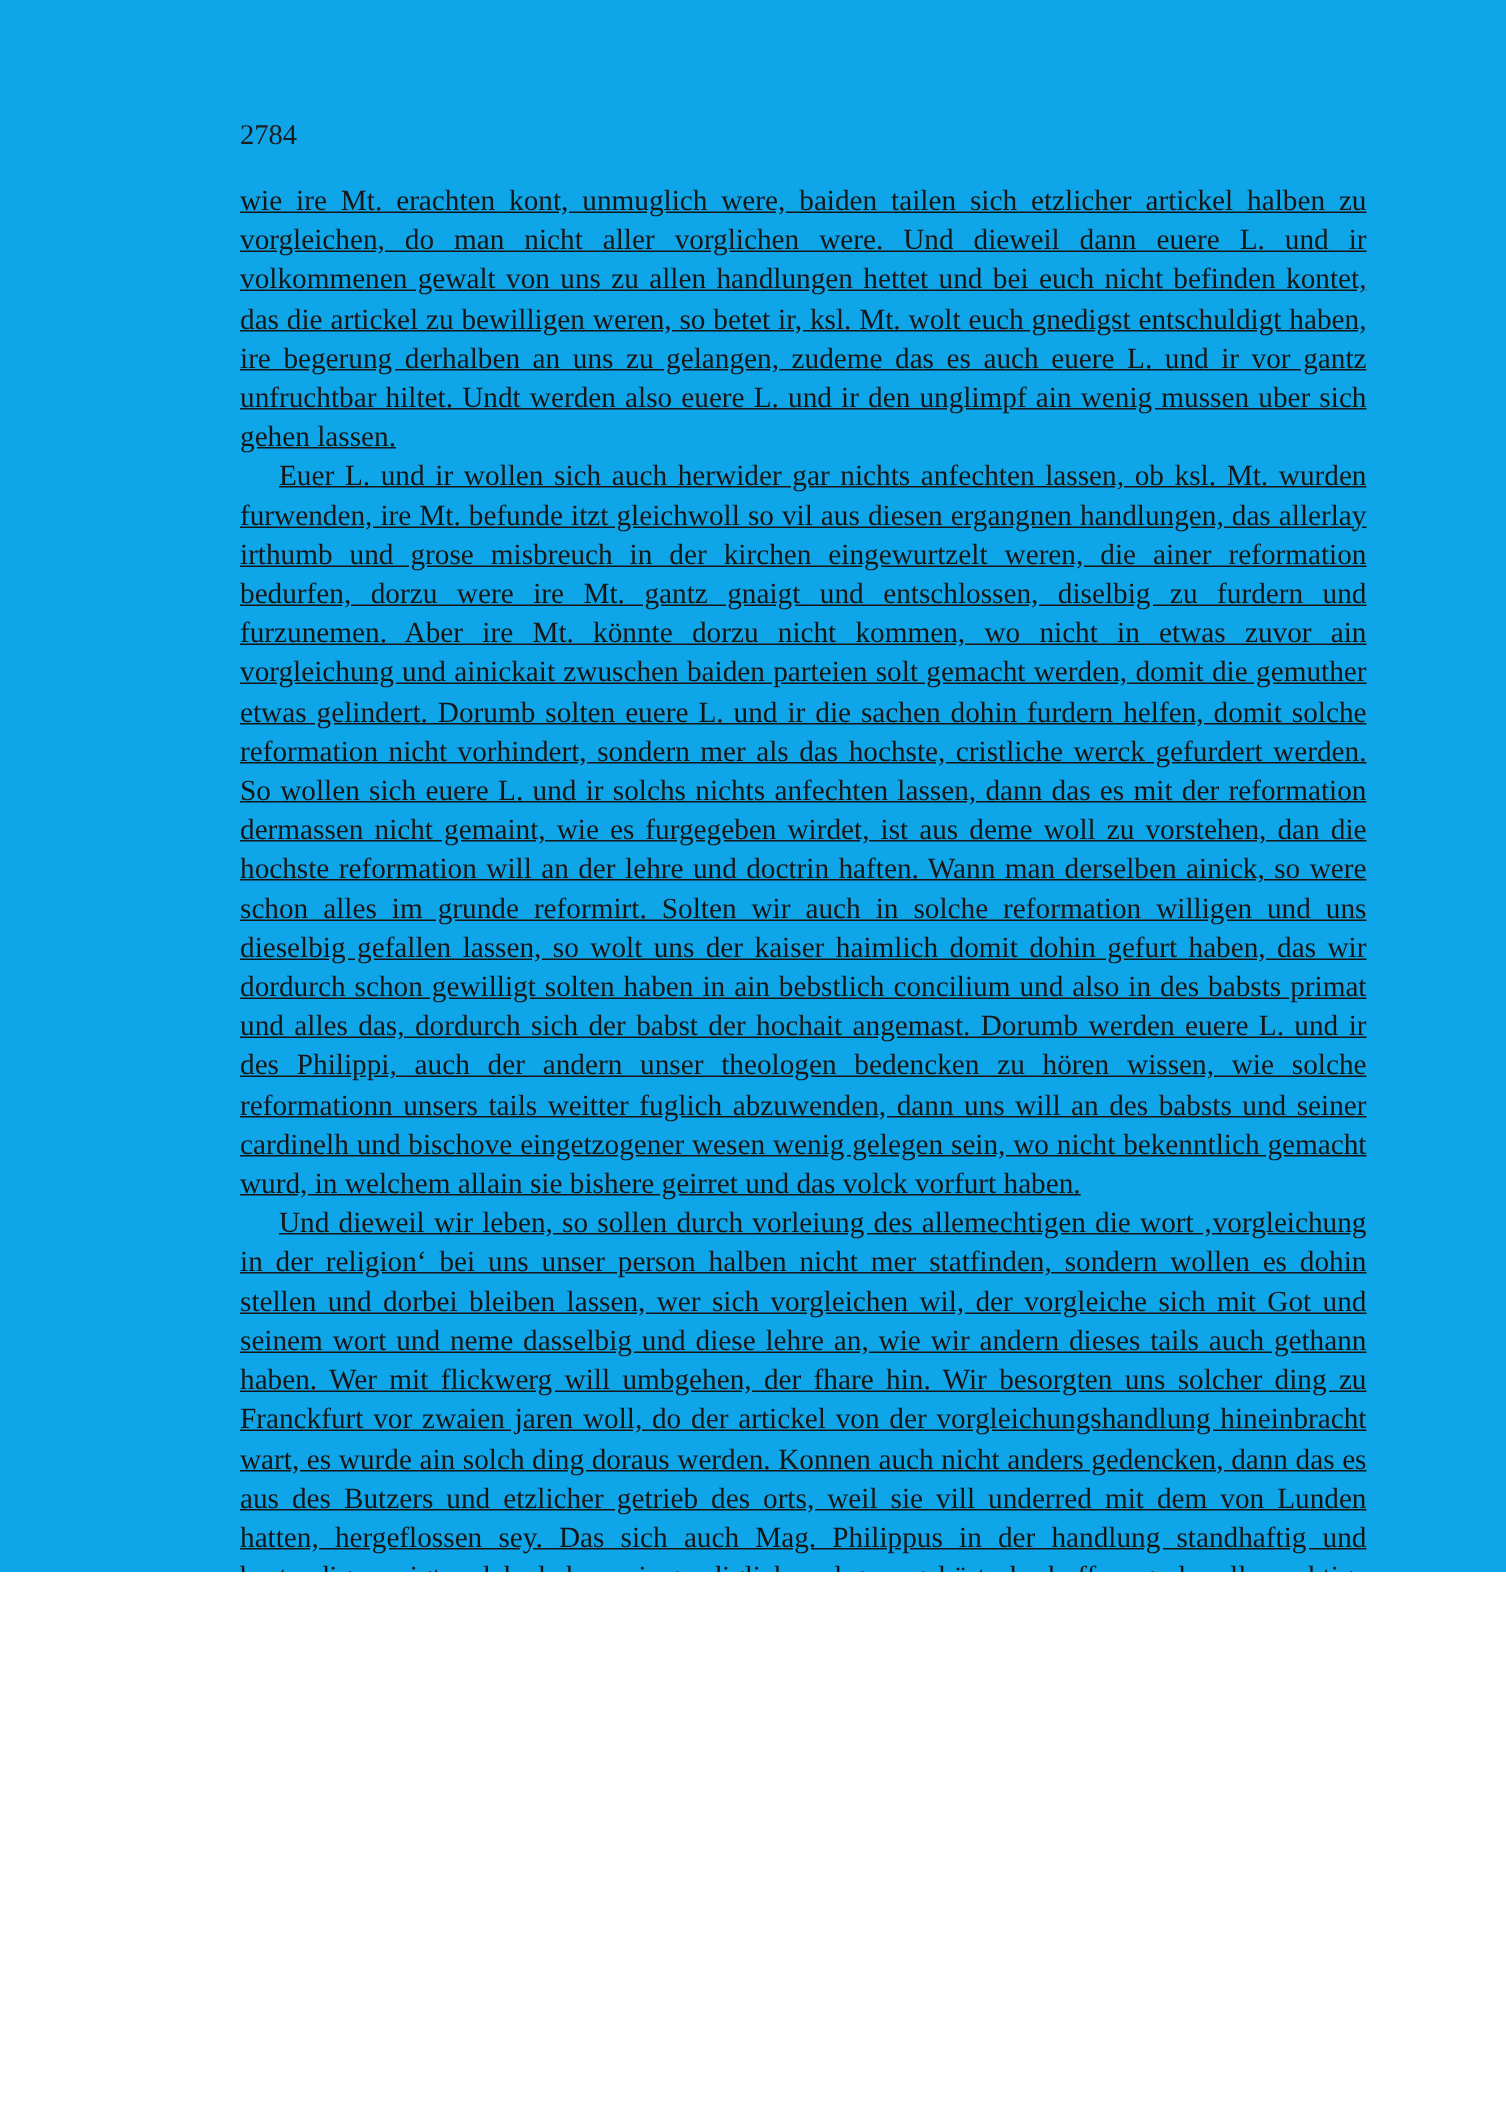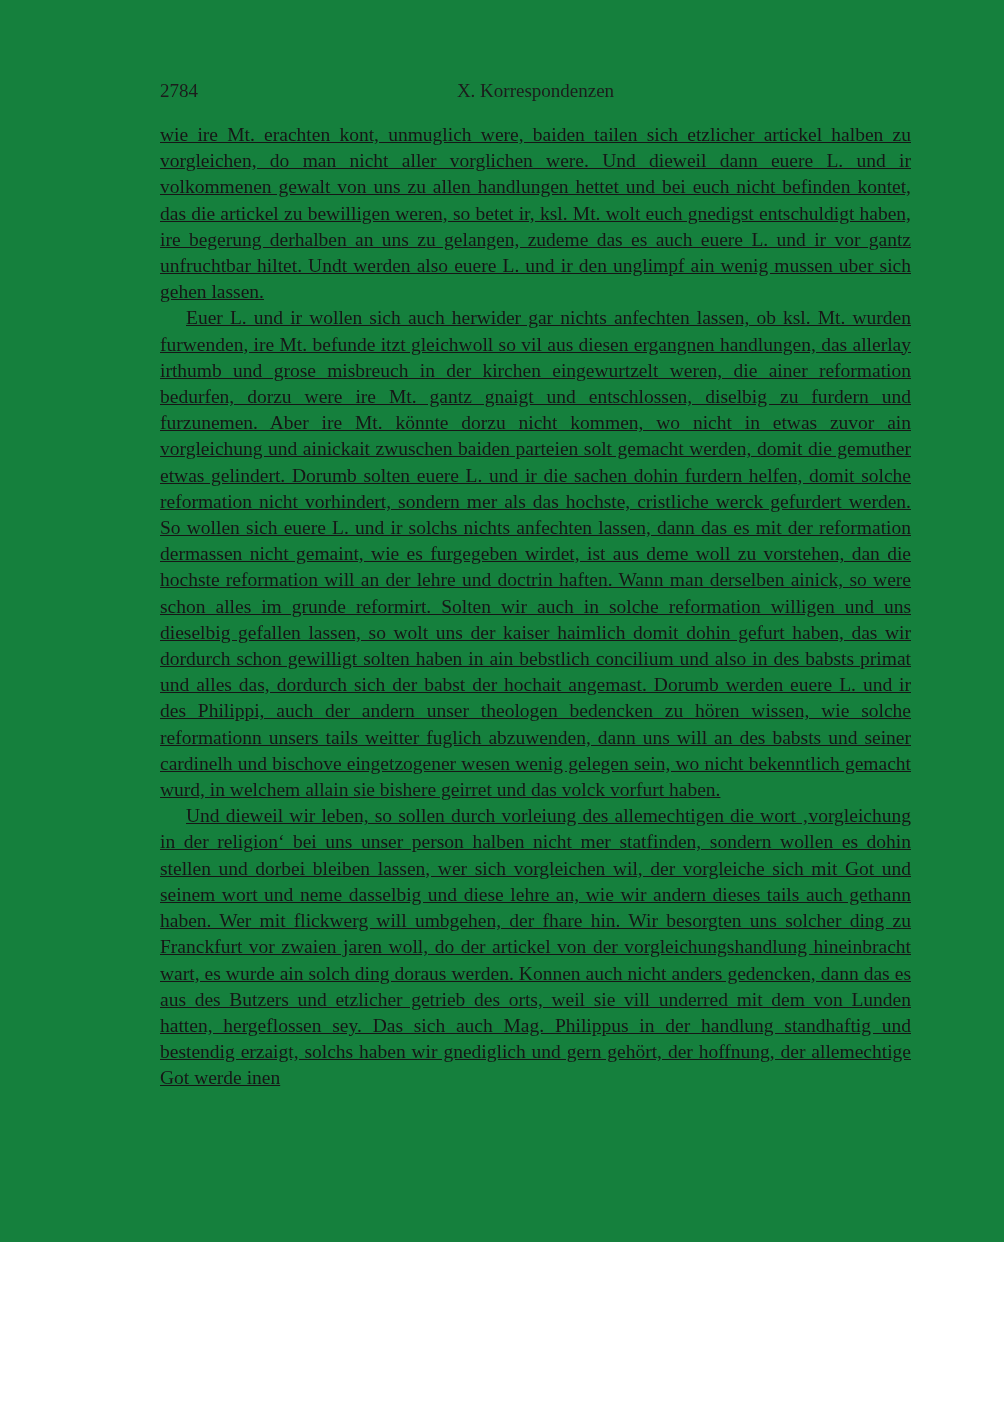--- a/index.html
+++ b/index.html
@@ -6,22 +6,22 @@
     margin: 0;
     padding: 0;
   }
   body {
     background: #ffffff;
     font-family: "Liberation Serif", serif;
   }
   .page {
     position: relative;
     width: 1004px;
-    height: 1242px;
-    background: #15803d;
+    height: 1048px;
+    background: #0ea5e9;
     overflow: hidden;
   }
   .content {
     position: absolute;
     left: 160px;
     top: 80px;
     width: 751px;
   }
   .header {
     position: relative;
@@ -59,21 +59,20 @@
   }
 </style>
 </head>
 <body>
 
 <div class="page">
   <div class="content">
 
     <div class="header">
       <span class="page-number">2784</span>
-      <span class="running-title">X. Korrespondenzen</span>
     </div>
 
     <div class="body-text">
       <p>wie ire Mt. erachten kont, unmuglich were, baiden tailen sich etzlicher artickel halben zu vorgleichen, do man nicht aller vorglichen were. Und dieweil dann euere L. und ir volkommenen gewalt von uns zu allen handlungen hettet und bei euch nicht befinden kontet, das die artickel zu bewilligen weren, so betet ir, ksl. Mt. wolt euch gnedigst entschuldigt haben, ire begerung derhalben an uns zu gelangen, zudeme das es auch euere L. und ir vor gantz unfruchtbar hiltet. Undt werden also euere L. und ir den unglimpf ain wenig mussen uber sich gehen lassen.</p>
       <p class="indent">Euer L. und ir wollen sich auch herwider gar nichts anfechten lassen, ob ksl. Mt. wurden furwenden, ire Mt. befunde itzt gleichwoll so vil aus diesen ergangnen handlungen, das allerlay irthumb und grose misbreuch in der kirchen eingewurtzelt weren, die ainer reformation bedurfen, dorzu were ire Mt. gantz gnaigt und entschlossen, diselbig zu furdern und furzunemen. Aber ire Mt. könnte dorzu nicht kommen, wo nicht in etwas zuvor ain vorgleichung und ainickait zwuschen baiden parteien solt gemacht werden, domit die gemuther etwas gelindert. Dorumb solten euere L. und ir die sachen dohin furdern helfen, domit solche reformation nicht vorhindert, sondern mer als das hochste, cristliche werck gefurdert werden. So wollen sich euere L. und ir solchs nichts anfechten lassen, dann das es mit der reformation dermassen nicht gemaint, wie es furgegeben wirdet, ist aus deme woll zu vorstehen, dan die hochste reformation will an der lehre und doctrin haften. Wann man derselben ainick, so were schon alles im grunde reformirt. Solten wir auch in solche reformation willigen und uns dieselbig gefallen lassen, so wolt uns der kaiser haimlich domit dohin gefurt haben, das wir dordurch schon gewilligt solten haben in ain bebstlich concilium und also in des babsts primat und alles das, dordurch sich der babst der hochait angemast. Dorumb werden euere L. und ir des Philippi, auch der andern unser theologen bedencken zu hören wissen, wie solche reformationn unsers tails weitter fuglich abzuwenden, dann uns will an des babsts und seiner cardinelh und bischove eingetzogener wesen wenig gelegen sein, wo nicht bekenntlich gemacht wurd, in welchem allain sie bishere geirret und das volck vorfurt haben.</p>
       <p class="indent">Und dieweil wir leben, so sollen durch vorleiung des allemechtigen die wort ‚vorgleichung in der religion‘ bei uns unser person halben nicht mer statfinden, sondern wollen es dohin stellen und dorbei bleiben lassen, wer sich vorgleichen wil, der vorgleiche sich mit Got und seinem wort und neme dasselbig und diese lehre an, wie wir andern dieses tails auch gethann haben. Wer mit flickwerg will umbgehen, der fhare hin. Wir besorgten uns solcher ding zu Franckfurt vor zwaien jaren woll, do der artickel von der vorgleichungshandlung hineinbracht wart, es wurde ain solch ding doraus werden. Konnen auch nicht anders gedencken, dann das es aus des Butzers und etzlicher getrieb des orts, weil sie vill underred mit dem von Lunden hatten, hergeflossen sey. Das sich auch Mag. Philippus in der handlung standhaftig und bestendig erzaigt, solchs haben wir gnediglich und gern gehört, der hoffnung, der allemechtige Got werde inen</p>
     </div>
 
   </div>
 </div>

